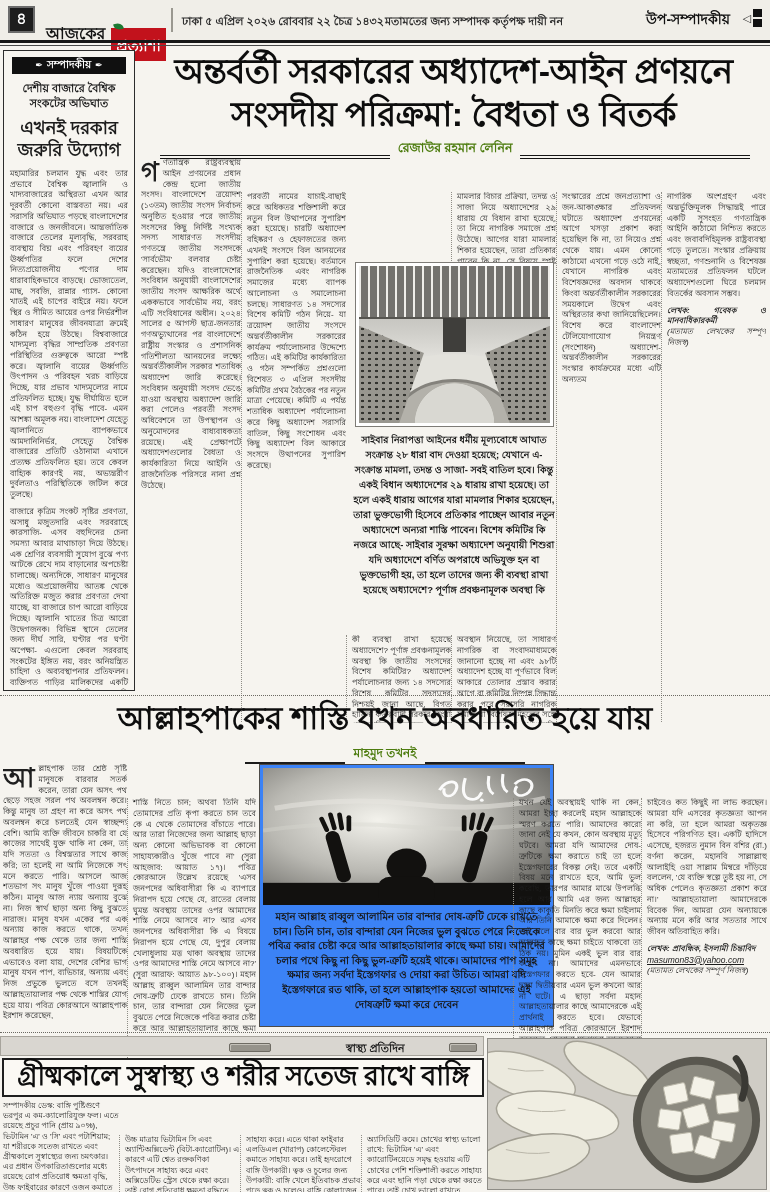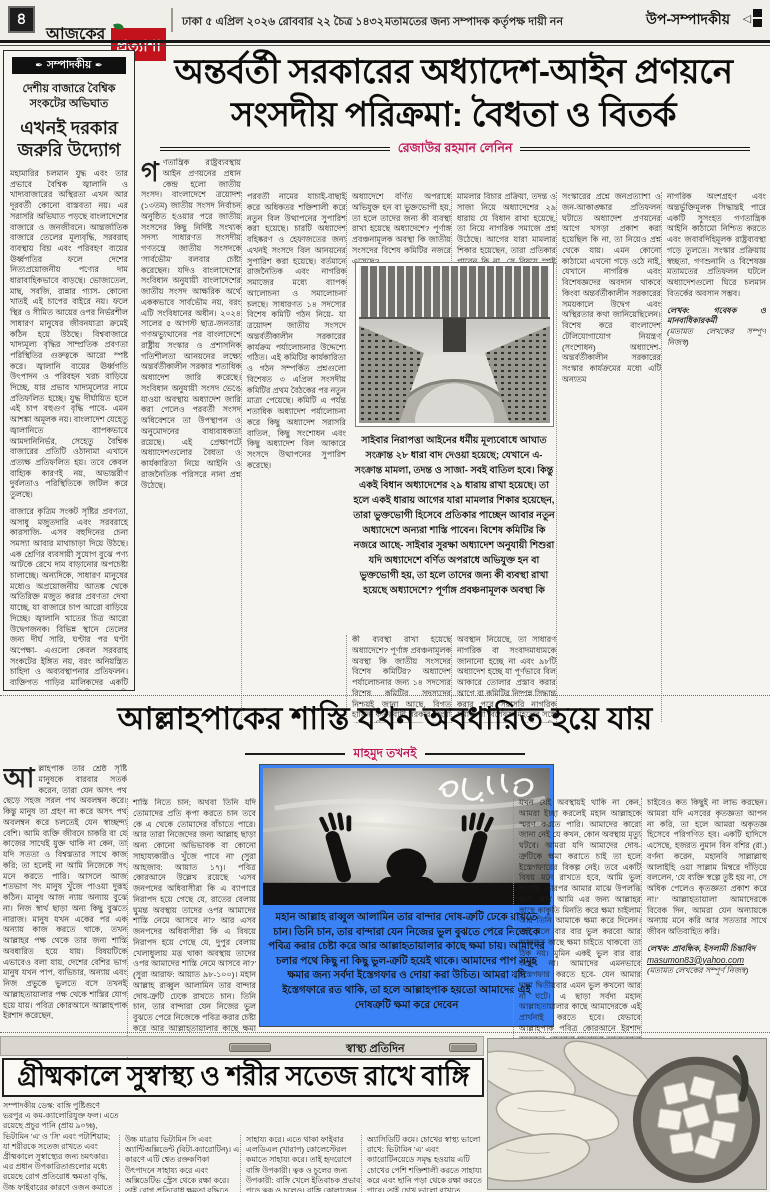--- a/index.html
+++ b/index.html
@@ -29,21 +29,21 @@
   .edbox { position:absolute; left:3px; top:50px; width:132px; height:641px; border:1px solid #2c2c2c; background:#f7f5f0; padding:5px 6px; overflow:hidden; }
   .edbanner { position:relative; height:17px; background:#101010; color:#fff; font-size:10.5px; font-weight:bold; display:flex; align-items:center; justify-content:center; gap:4px; margin:1px 2px 7px; }
   .edbanner .pen { font-size:9px; line-height:1; color:#fff; }
   .edkicker { text-align:center; font-size:11px; line-height:14.5px; font-weight:bold; margin-bottom:7px; }
   .edhead { text-align:center; font-size:18px; line-height:22px; font-weight:700; margin-bottom:8px; }
   .edbody { font-size:8px; line-height:10.7px; text-align:justify; color:#222; }
   .edbody + .edbody { margin-top:6px; }
 
   
   .lead-h1 { position:absolute; left:140px; top:50px; width:627px; text-align:center; font-size:34px; line-height:43px; font-weight:900; color:#0d0d0d; letter-spacing:-0.5px; }
-  .byline { position:absolute; display:flex; align-items:center; gap:8px; font-weight:bold; color:#be185d; }
+  .byline { position:absolute; display:flex; align-items:flex-end; gap:8px; font-weight:bold; color:#4d7c0f; }
   .byline::before,.byline::after { content:""; flex:1; border-top:4px double #151515; }
   .lead-by { left:160px; top:139px; width:590px; font-size:12.5px; }
   .col { position:absolute; width:100px; font-size:8px; line-height:10.75px; text-align:justify; overflow:hidden; color:#1f1f1f; }
   .dotl { border-left:1px dotted #8f8d86; padding-left:5px; width:105px;margin-top:34px; }
   .c1 { left:141px; top:158px; height:530px; }
   .c2 { left:241px; top:158px; height:530px; }
   .c3t { left:346px; top:158px; height:101px; }
   .c4t { left:451px; top:158px; height:101px; }
   .c5 { left:556px; top:158px; height:530px; }
   .c6 { left:661px; top:158px; height:530px; }
@@ -140,21 +140,20 @@
   <div class="lead-h1">
     <div>অন্তর্বর্তী সরকারের অধ্যাদেশ-আইন প্রণয়নে</div>
     <div>সংসদীয় পরিক্রমা: বৈধতা ও বিতর্ক</div>
   </div>
   <div class="byline lead-by">
     <span>রেজাউর রহমান লেনিন</span>
   </div>
 
   <div class="col c1"><span class="dropcap">গ</span><span>ণতান্ত্রিক রাষ্ট্রব্যবস্থায় আইন প্রণয়নের প্রধান কেন্দ্র হলো জাতীয় সংসদ। বাংলাদেশে ত্রয়োদশ (১৩তম) জাতীয় সংসদ নির্বাচন অনুষ্ঠিত হওয়ার পরে জাতীয় সংসদের কিছু নির্দিষ্ট সংখ্যক সদস্য সাধারণত সংসদীয় গণতন্ত্রে জাতীয় সংসদকে 'সার্বভৌম' বলবার চেষ্টা করেছেন। যদিও বাংলাদেশের সংবিধান অনুযায়ী বাংলাদেশের জাতীয় সংসদ আক্ষরিক অর্থে এককভাবে সার্বভৌম নয়, বরং এটি সংবিধানের অধীন। ২০২৪ সালের ৫ আগস্ট ছাত্র-জনতার গণঅভ্যুত্থানের পর বাংলাদেশে রাষ্ট্রীয় সংস্কার ও প্রশাসনিক গতিশীলতা আনয়নের লক্ষ্যে অন্তর্বর্তীকালীন সরকার শতাধিক অধ্যাদেশ জারি করেছে। সংবিধান অনুযায়ী সংসদ ভেঙে যাওয়া অবস্থায় অধ্যাদেশ জারি করা গেলেও পরবর্তী সংসদ অধিবেশনে তা উপস্থাপন ও অনুমোদনের বাধ্যবাধকতা রয়েছে। এই প্রেক্ষাপটে অধ্যাদেশগুলোর বৈধতা ও কার্যকারিতা নিয়ে আইনি ও রাজনৈতিক পরিসরে নানা প্রশ্ন উঠেছে।</span></div>
   <div class="col dotl c2">পরবর্তী নামের যাচাই-বাছাই করে অধিকতর শক্তিশালী করে নতুন বিল উত্থাপনের সুপারিশ করা হয়েছে। চারটি অধ্যাদেশ বহিষ্করণ ও হেফাজতের জন্য এখনই সংসদে বিল আনয়নের সুপারিশ করা হয়েছে। বর্তমানে রাজনৈতিক এবং নাগরিক সমাজের মধ্যে ব্যাপক আলোচনা ও সমালোচনা চলছে। সাধারণত ১৪ সদস্যের বিশেষ কমিটি গঠন নিয়ে- যা ত্রয়োদশ জাতীয় সংসদে অন্তর্বর্তীকালীন সরকারের কার্যক্রম পর্যালোচনার উদ্দেশ্যে গঠিত। এই কমিটির কার্যকারিতা ও গঠন সম্পর্কিত প্রশ্নগুলো বিশেষত ৩ এপ্রিল সংসদীয় কমিটির প্রথম বৈঠকের পর নতুন মাত্রা পেয়েছে। কমিটি এ পর্যন্ত শতাধিক অধ্যাদেশ পর্যালোচনা করে কিছু অধ্যাদেশ সরাসরি বাতিল, কিছু সংশোধন এবং কিছু অধ্যাদেশ বিল আকারে সংসদে উত্থাপনের সুপারিশ করেছে।</div>
-  <div class="col dotl c3t">অধ্যাদেশে বর্ণিত অপরাধে অভিযুক্ত হন বা ভুক্তভোগী হয়, তা হলে তাদের জন্য কী ব্যবস্থা রাখা হয়েছে অধ্যাদেশে? পূর্ণাঙ্গ প্রবঞ্চনামূলক অবস্থা কি জাতীয় সংসদের বিশেষ কমিটির নজরে এসেছে?</div>
   <div class="col dotl c4t">মামলার বিচার প্রক্রিয়া, তদন্ত ও সাজা নিয়ে অধ্যাদেশের ২৯ ধারায় যে বিধান রাখা হয়েছে, তা নিয়ে নাগরিক সমাজে প্রশ্ন উঠেছে। আগের যারা মামলার শিকার হয়েছেন, তারা প্রতিকার পাবেন কি না, সে বিষয়ে স্পষ্ট ব্যাখ্যা প্রয়োজন।</div>
 
   <div class="photo-frame">
     <div class="parl">
       <div class="parl-bg"></div>
       <div class="parl-ceiling"></div>
       <div class="parl-dais"></div>
       <div class="parl-floor"></div>
       <div class="parl-arc"></div>
       <div class="parl-seats left"></div>

